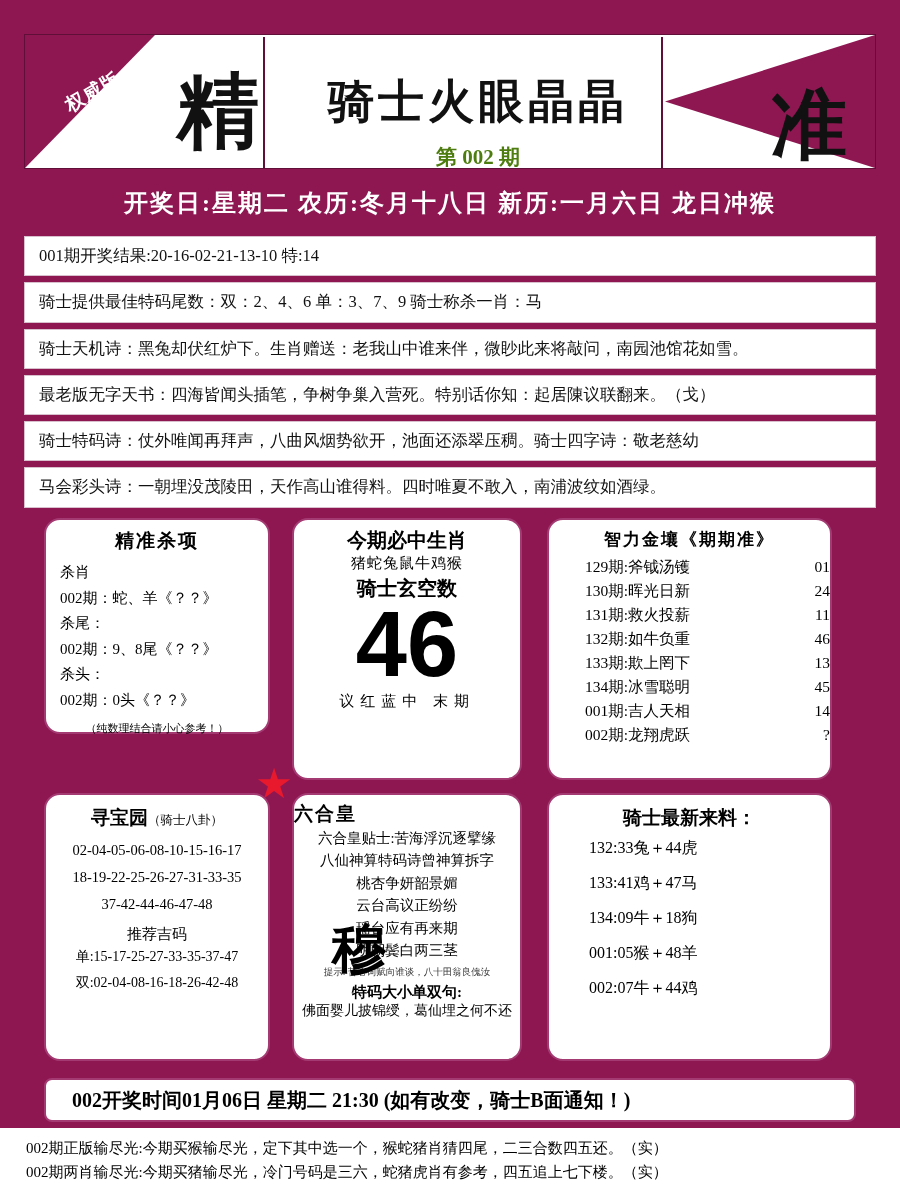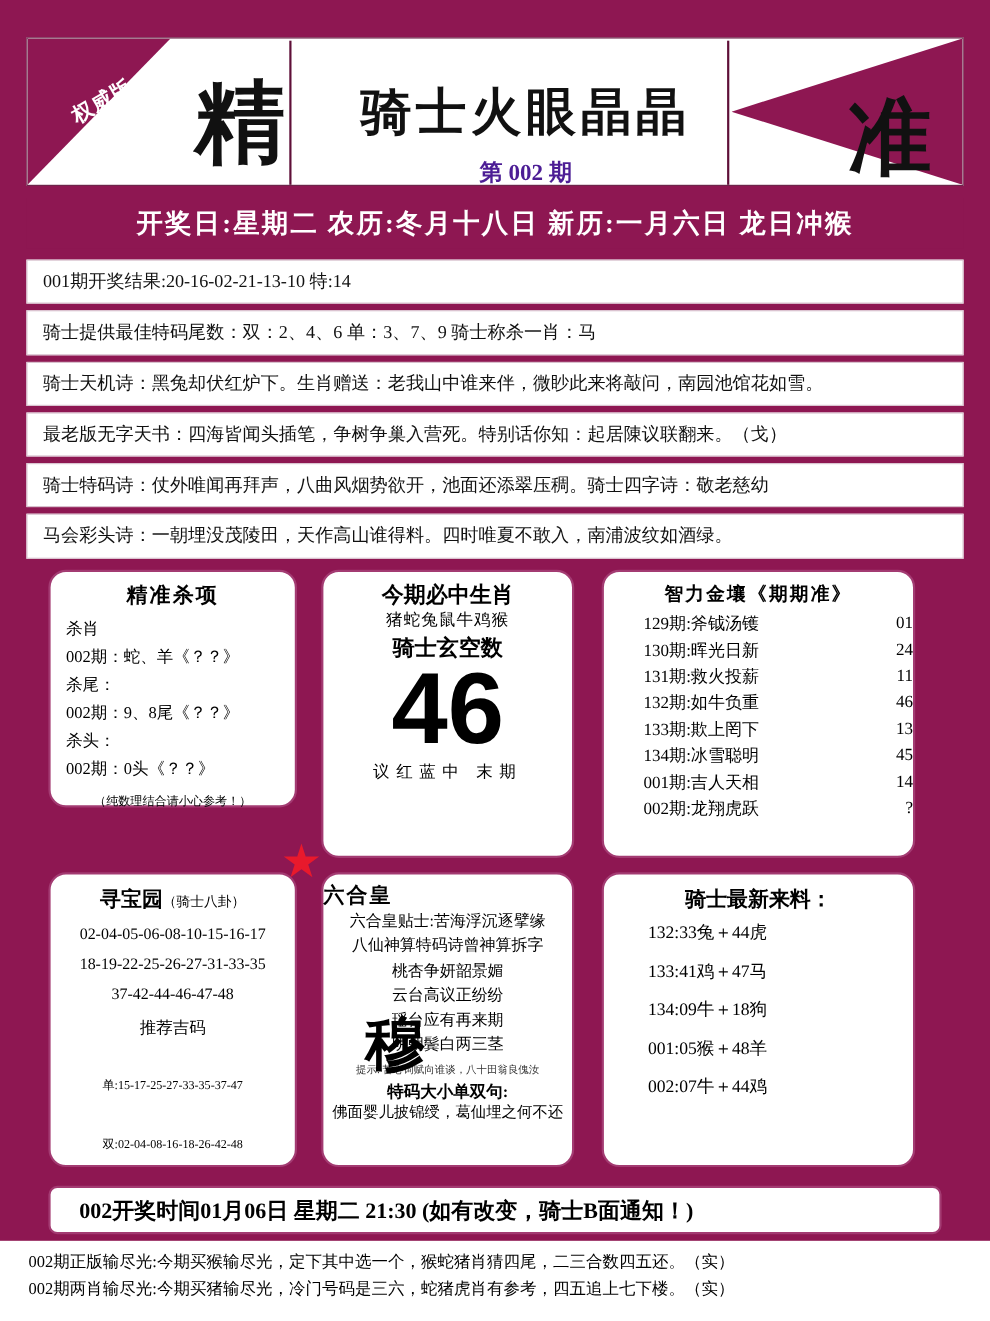--- a/index.html
+++ b/index.html
@@ -50,21 +50,21 @@
   }
   .title-main {
     position:absolute; left:258px; top:36px; width:390px;
     text-align:center;
     font-size:46px; font-weight:bold; color:#111;
     letter-spacing:4px;
     font-family:"Liberation Serif", serif;
   }
   .title-issue {
     position:absolute; left:258px; top:108px; width:390px;
-    text-align:center; font-size:21px; font-weight:bold; color:#4c1d95;
+    text-align:center; font-size:21px; font-weight:bold; color:#4d7c0f;
   }
   .zhun {
     position:absolute; right:28px; top:40px;
     font-size:76px; font-weight:bold; color:#111;
   }
   
   .datebar {
     position:absolute; left:24px; top:180px; width:852px; height:46px;
     background:#8e1752;
     display:flex; align-items:center; justify-content:center;
@@ -105,21 +105,21 @@
   #p3 table { width:100%; border-collapse:collapse; font-size:15.5px; }
   #p3 td { padding:1.5px 0; }
   #p3 td.l { text-align:left; padding-left:36px; }
   #p3 td.r { text-align:right; width:62px; }
   
   #p4 { left:44px; top:793px; width:226px; height:268px; }
   #p4 .h { text-align:center; margin-top:10px; font-size:19px; font-weight:bold; }
   #p4 .h span.s { font-size:12.5px; font-weight:normal; }
   #p4 .nums { text-align:center; font-size:14.5px; line-height:1.85; margin-top:6px; }
   #p4 .rec { text-align:center; font-size:15px; margin-top:8px; }
-  #p4 .rl { text-align:center; font-size:11px; line-height:1.8;margin-top:34px; }
+  #p4 .rl { text-align:center; font-size:14px; line-height:1.8; }
   
   #p5 { left:292px; top:793px; width:230px; height:268px; }
   #p5 .h { text-align:left; font-size:19px; font-weight:bold; margin-top:6px; letter-spacing:2px;}
   #p5 .poem { text-align:center; font-size:14.5px; line-height:1.55; }
   #p5 .mu { position:absolute; left:10px; top:118px; width:110px; text-align:center; font-size:54px; font-weight:bold; }
   #p5 .hint { text-align:center; font-size:9.5px; color:#333; margin-top:4px; }
   #p5 .dx { text-align:center; font-size:15px; font-weight:bold; margin-top:4px; }
   #p5 .dxs { text-align:center; font-size:14px; }
   
   #p6 { left:547px; top:793px; width:285px; height:268px; }

